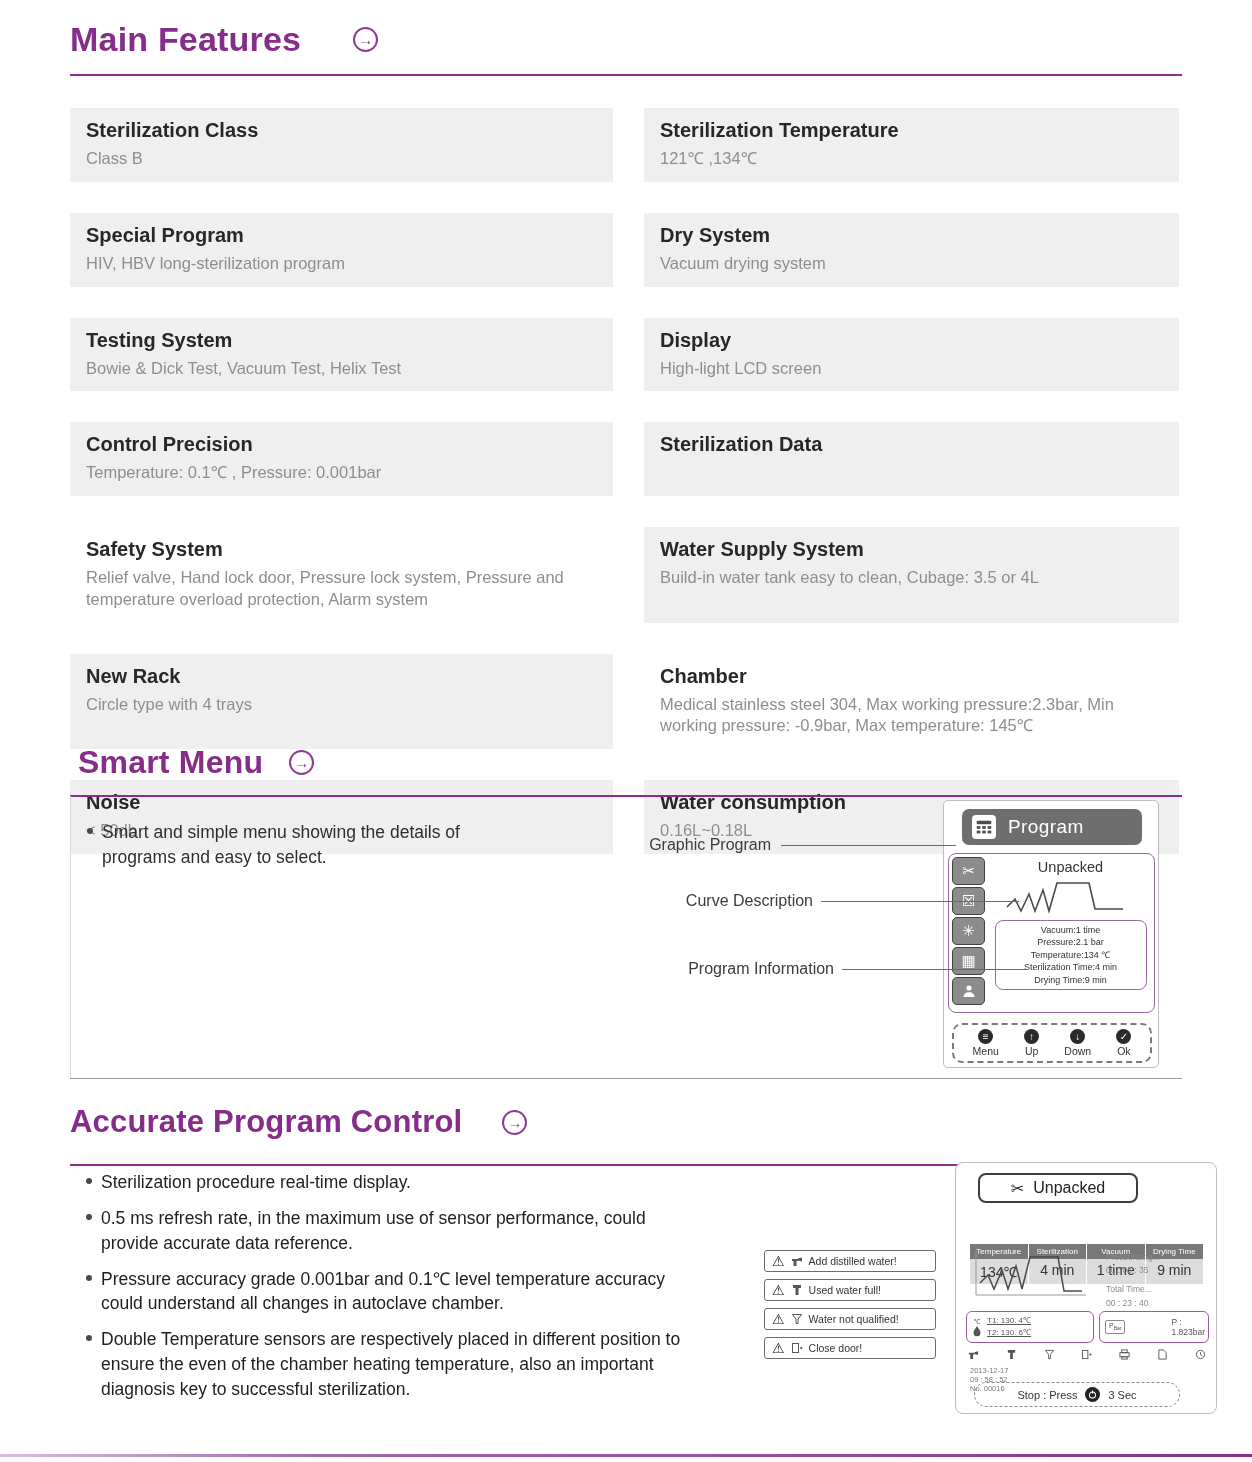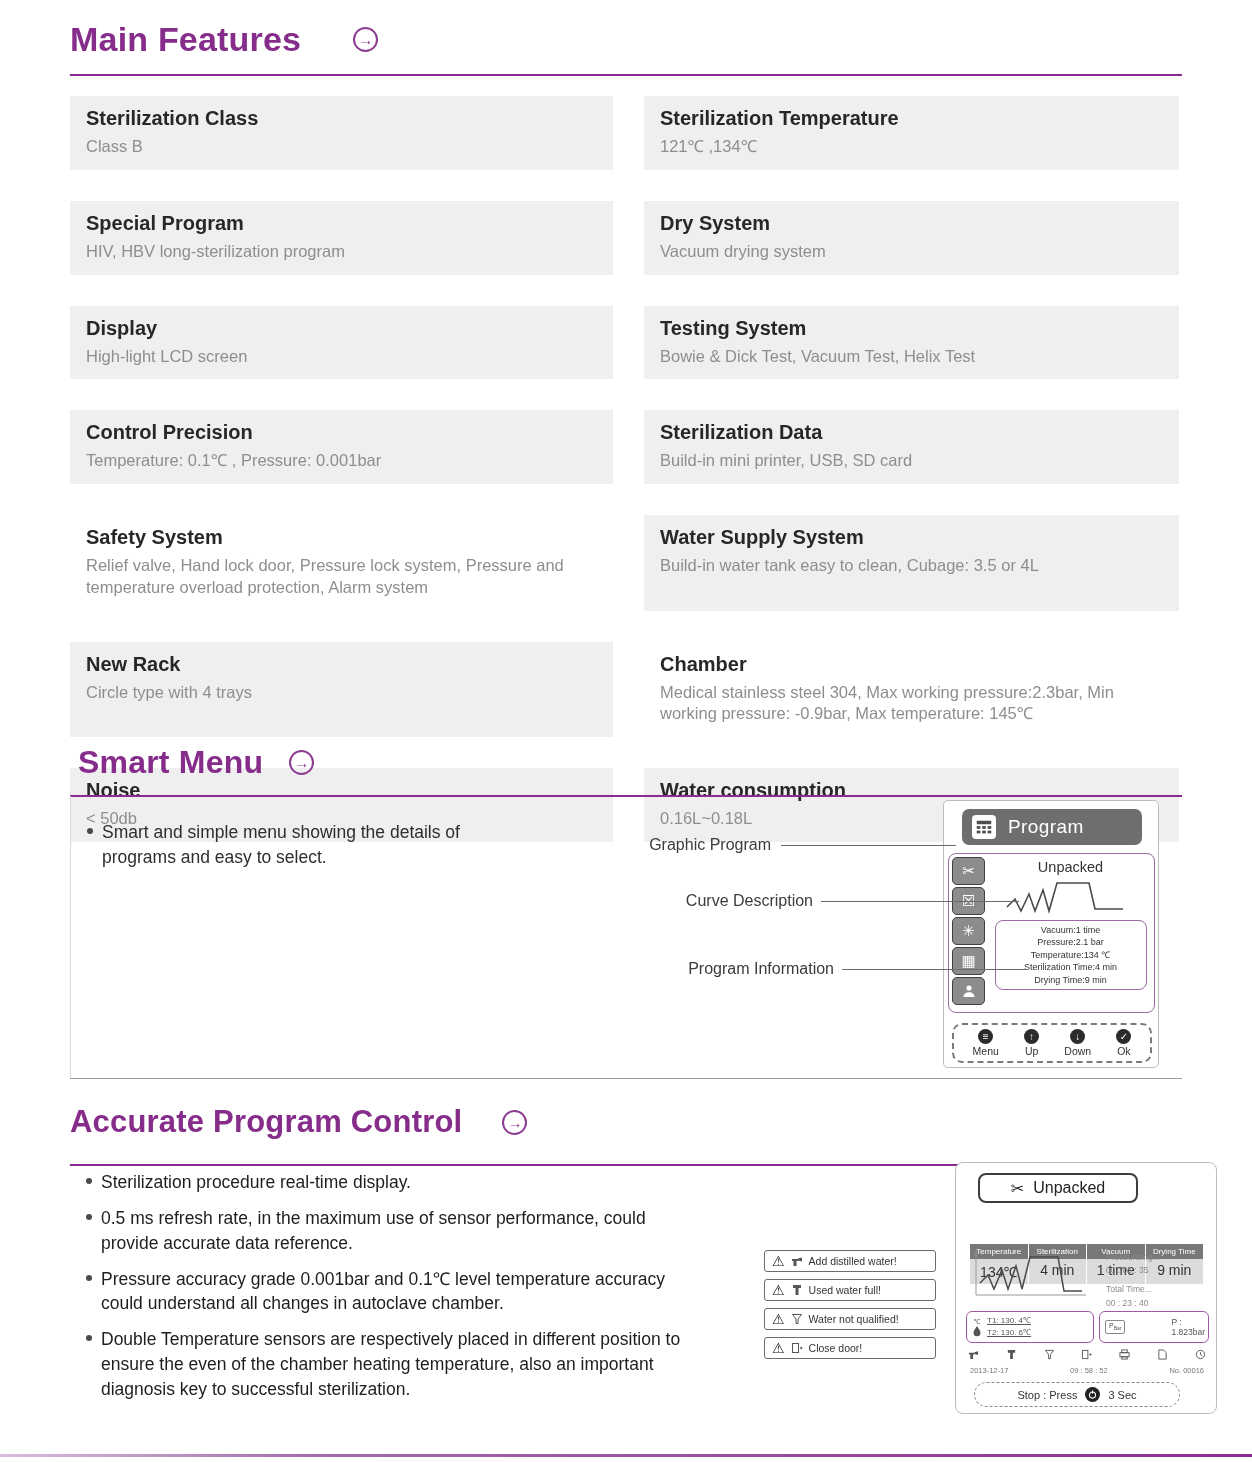--- a/index.html
+++ b/index.html
@@ -9,21 +9,21 @@
 
   
   .sec-head { position:absolute; display:flex; align-items:center; }
   .sec-title { font-weight:700; color:#862c8a; letter-spacing:.2px; }
   .arrow-badge { display:inline-flex; align-items:center; justify-content:center;
                  width:25px; height:25px; border:2px solid #8d3b91; border-radius:50%;
                  color:#8d3b91; font-size:15px; font-weight:700; }
   .rule { position:absolute; height:2px; background:#8d2c90; }
 
   
-  #mf-grid { position:absolute; top:96px; left:70px; width:1086px;
+  #mf-grid { position:absolute; top:108px; left:70px; width:1086px;
              display:grid; grid-template-columns:543px 535px; column-gap:8px; row-gap:10px;gap:31px; }
   .card { background:#efefef; padding:11px 16px 12px; }
   .card.plain { background:transparent; }
   .card h3 { margin:0 0 6px; font-size:20px; font-weight:700; color:#272727; }
   .card p  { margin:0; font-size:16.5px; color:#8e8e8e; line-height:1.32; }
 
   
   #sm-box { position:absolute; top:796px; left:70px; width:1092px; height:282px;
             border-left:1px solid #d9d9d9; }
   #sm-bottom { position:absolute; top:1078px; left:70px; width:1112px; height:1px; background:#9c9c9c; }
@@ -89,21 +89,21 @@
   .sensor-box { border:1.5px solid #a05aa5; border-radius:6px; height:32px; display:flex;
                 align-items:center; padding:0 5px; gap:5px; }
   .sensor-t { font-size:8px; color:#555; line-height:1.5;text-decoration:underline; }
   .deg-ic { display:flex; flex-direction:column; align-items:center; font-size:7px; color:#555; }
   .pbar-chip { border:1px solid #888; border-radius:2px; font-size:7px; color:#555; padding:1px 3px; }
   .pbar-chip sub { font-size:5px; }
   .p-val { font-size:8.5px; color:#555; }
   .apc-icons { position:absolute; left:12px; top:186px; width:238px; display:flex;
                justify-content:space-between; align-items:center; }
   .apc-daterow { position:absolute; left:14px; top:203px; width:234px; display:flex;
-                 justify-content:space-between; font-size:7.5px; color:#777; }
+                 justify-content:space-between; font-size:7.5px; color:#777;flex-direction:column; }
   .apc-stop { position:absolute; left:18px; top:219px; width:206px; height:25px;
               border:1.5px dashed #8a8a8a; border-radius:13px; display:flex; align-items:center;
               justify-content:center; gap:8px; font-size:11px; color:#333; }
   .pw-circle { width:15px; height:15px; border-radius:50%; background:#222; display:flex;
                align-items:center; justify-content:center; }
 
   #footer-line { position:absolute; left:0; top:1454px; width:1252px; height:3px;
                  background:linear-gradient(90deg,#d9bede,#a26bab 25%,#8d2c90); }
 </style>
 </head>
@@ -128,34 +128,33 @@
     </div>
     <div class="card">
       <h3>Special Program</h3>
       <p>HIV,  HBV long-sterilization program</p>
     </div>
     <div class="card">
       <h3>Dry System</h3>
       <p>Vacuum drying system</p>
     </div>
     <div class="card">
+      <h3>Testing System</h3>
+      <p>Bowie &amp; Dick Test, Vacuum Test, Helix Test</p>
+    </div>
+    <div class="card">
       <h3>Display</h3>
       <p>High-light LCD screen</p>
     </div>
     <div class="card">
-      <h3>Testing System</h3>
-      <p>Bowie &amp; Dick Test, Vacuum Test, Helix Test</p>
-    </div>
-    <div class="card">
       <h3>Control Precision</h3>
       <p>Temperature: 0.1℃ , Pressure: 0.001bar</p>
     </div>
     <div class="card">
       <h3>Sterilization Data</h3>
-      <p>Build-in mini printer, USB, SD card</p>
     </div>
     <div class="card plain">
       <h3>Safety System</h3>
       <p>Relief valve, Hand lock door, Pressure lock system, Pressure and temperature overload protection, Alarm system</p>
     </div>
     <div class="card">
       <h3>Water Supply System</h3>
       <p>Build-in water tank easy to clean, Cubage: 3.5 or 4L</p>
     </div>
     <div class="card">

